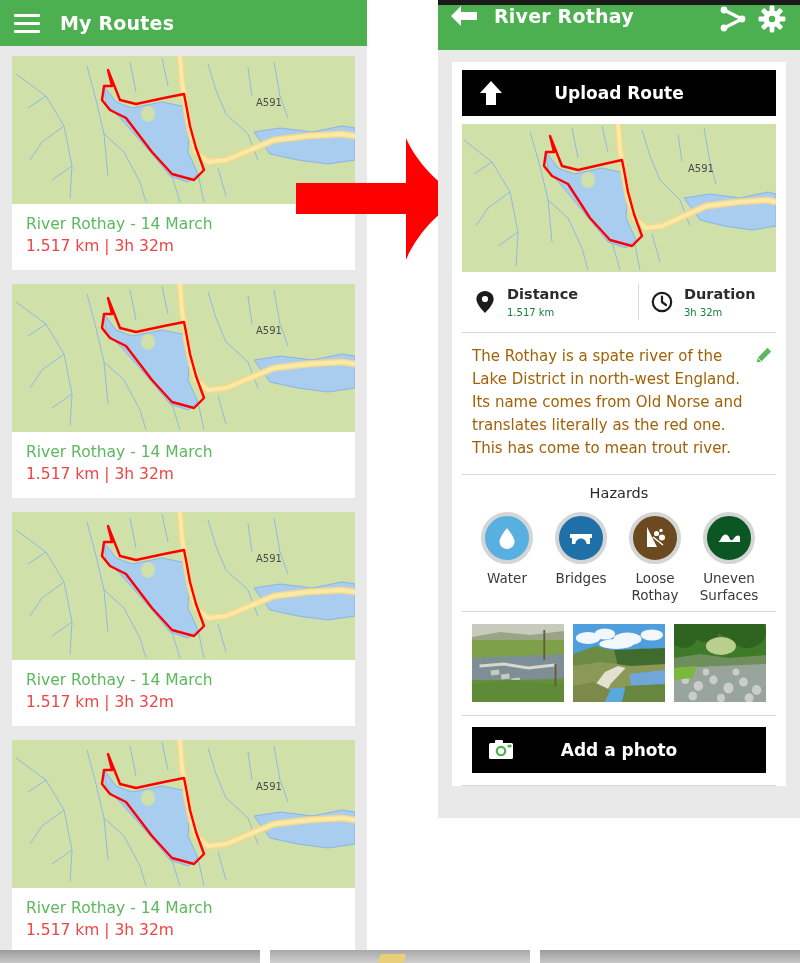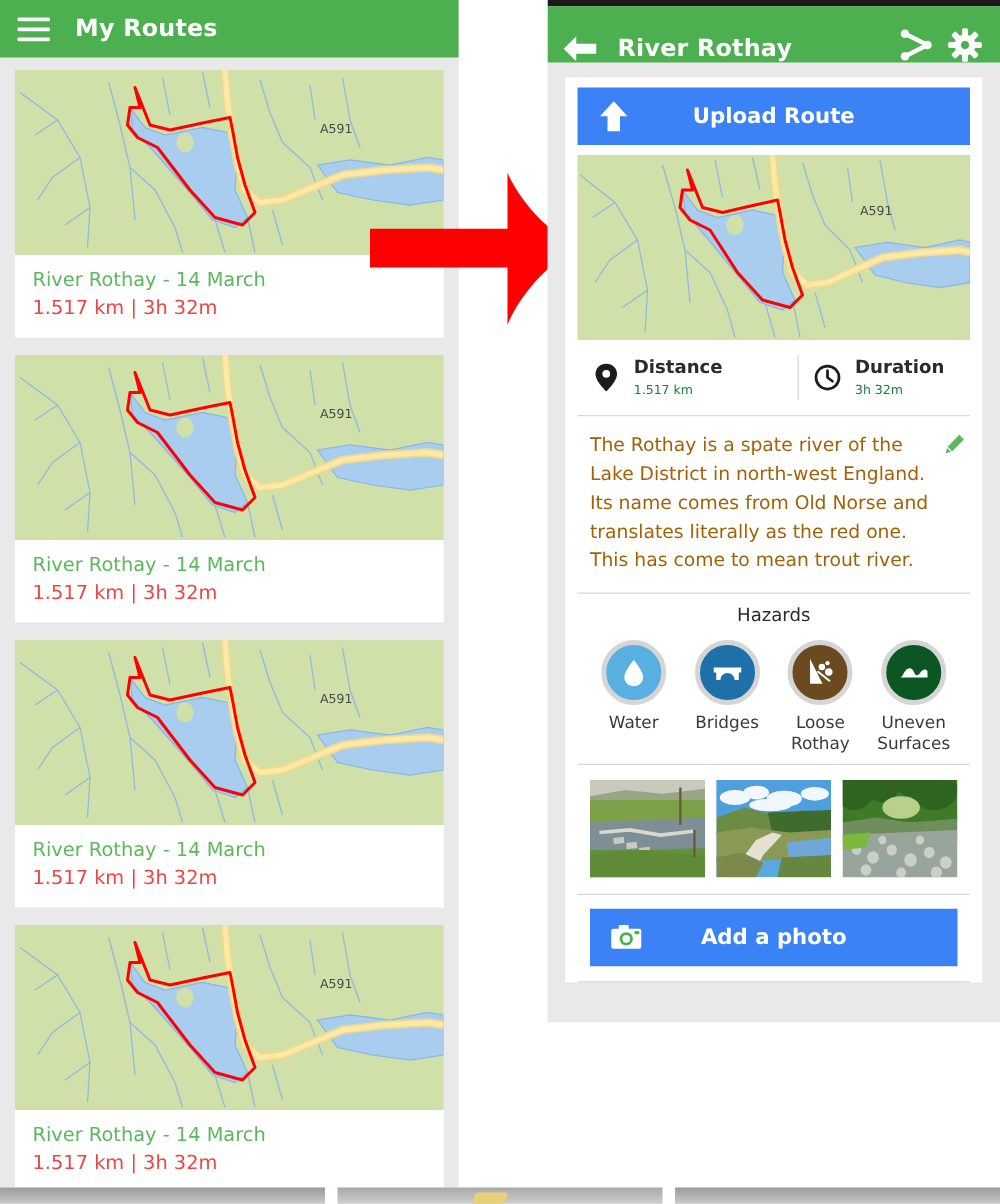--- a/index.html
+++ b/index.html
@@ -42,33 +42,33 @@
   #red-arrow{position:absolute;left:296px;top:138px;width:166px;height:122px;}
 
   
   #right-panel{
     position:absolute;left:438px;top:0;width:362px;height:818px;
     background:#e9e9e9;overflow:hidden;
   }
   #right-topbar{position:absolute;left:0;top:0;width:362px;height:5px;background:#1a1a1a;}
   #right-header{
     position:absolute;left:0;top:5px;width:362px;height:45px;background:#4caf50;
-    display:flex;align-items:flex-end;box-sizing:border-box;padding:0 14px 0 12px;
+    display:flex;align-items:flex-start;box-sizing:border-box;padding:0 14px 0 12px;
   }
   #back-arrow{width:28px;height:22px;flex:0 0 auto;cursor:pointer;}
   #right-title{color:#fff;font-size:19px;font-weight:bold;margin-left:16px;flex:1;
     letter-spacing:.2px;}
   .hdr-icon{width:28px;height:28px;margin-left:12px;cursor:pointer;flex:0 0 auto;}
   #detail-card{
     position:absolute;left:14px;top:62px;width:334px;
     background:#fff;box-sizing:border-box;padding:8px 0 0 0;
   }
   .pad{padding-left:10px;padding-right:10px;}
   .big-btn{
-    background:#3b82f6;color:#fff;height:46px;display:flex;align-items:center;
+    background:#000000;color:#fff;height:46px;display:flex;align-items:center;
     position:relative;cursor:pointer;
   }
   .big-btn .btn-ico{position:absolute;left:16px;top:50%;transform:translateY(-50%);
     width:26px;height:26px;}
   .big-btn .btn-label{width:100%;text-align:center;font-size:17px;font-weight:bold;}
   #detail-map{height:148px;margin-top:8px;position:relative;overflow:hidden;background:#cde0a8;}
   
   #stats-row{display:flex;align-items:center;height:60px;border-bottom:1px solid #d8d8d8;
     margin:0 10px;gap:39px;}
   .stat{flex:1;display:flex;align-items:center;padding-left:12px;box-sizing:border-box;}
@@ -78,21 +78,21 @@
   .stat-label{font-size:14.5px;font-weight:bold;color:#2b2b2b;line-height:1.5;}
   .stat-value{font-size:10px;color:#15803d;line-height:1.5;}
   
   #desc-block{position:relative;padding:12px 12px 14px 10px;border-bottom:1px solid #d8d8d8;
     margin:0 10px;}
   #desc-text{font-size:15px;line-height:1.53;color:#a16207;width:276px;}
   #edit-icon{position:absolute;right:4px;top:14px;width:17px;height:17px;cursor:pointer;}
   
   #hazards-block{padding:10px 6px 8px 6px;border-bottom:1px solid #d8d8d8;margin:0 10px;}
   #hazards-title{text-align:center;font-size:14.5px;color:#2b2b2b;margin-bottom:11px;}
-  #hazard-row{display:flex;justify-content:space-between;padding:0 2px;}
+  #hazard-row{display:flex;padding:0 2px;}
   .hazard{width:74px;display:flex;flex-direction:column;align-items:center;cursor:pointer;}
   .hz-circle{width:52px;height:52px;border-radius:50%;border:4px solid #d5d5d5;
     display:flex;align-items:center;justify-content:center;box-sizing:border-box;}
   .hz-label{margin-top:6px;font-size:13.5px;color:#3a3a3a;text-align:center;line-height:1.25;}
   
   #photos-block{padding:12px 10px 13px 10px;border-bottom:1px solid #d8d8d8;margin:0 10px;}
   #photo-row{display:flex;gap:9px;}
   .photo{width:98px;height:78px;position:relative;overflow:hidden;}
   
   #addphoto-wrap{padding:11px 10px 12px 10px;margin:0 10px;border-bottom:1px solid #d8d8d8;}

